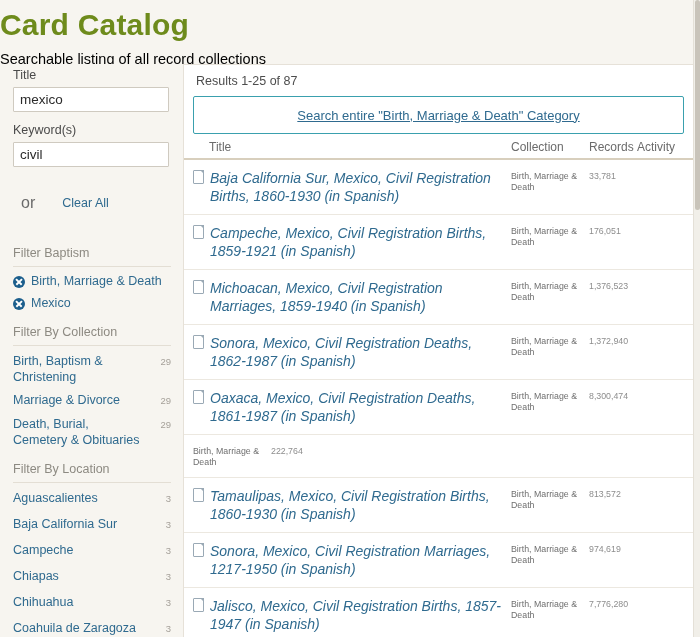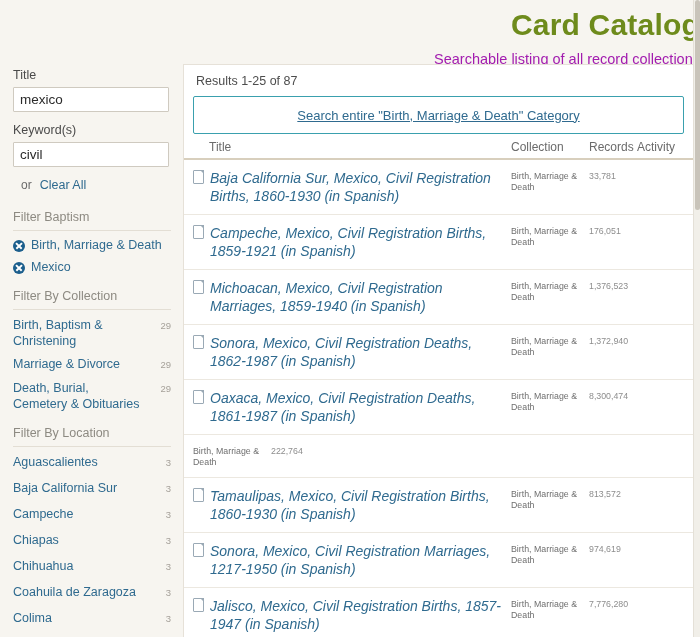--- a/index.html
+++ b/index.html
@@ -14,35 +14,35 @@
   }
   #page {
     position: relative;
     width: 700px; height: 637px;
     background: #f7f5f0;
     overflow: hidden;
   }
 
   
   .page-header {
-    text-align: right;
+    text-align: left;
     padding-top: 4px;
   }
   .page-title {
     font-size: 30px;
     font-weight: bold;
     color: #6e8b1c;
     letter-spacing: 0.2px;
     margin: 0;
     padding: 4px 0 0 0;
     line-height: 34px;
   }
   .page-subtitle {
     font-size: 14.5px;
-    color: #a21caf;
+    color: #000000;
     margin: 0;
     padding: 8px 0 0 0;
     line-height: 18px;
   }
 
   
   .body-wrap {
     position: absolute;
     top: 64px; left: 1px;
     width: 700px;
@@ -93,29 +93,30 @@
     font-size: 11px;
     font-weight: bold;
     letter-spacing: 0.6px;
     padding: 6px 11px 6px 11px;
     border-radius: 3px;
     cursor: pointer;
     font-family: "Liberation Sans", sans-serif;
     line-height: 12px;
   }
   .or-text {
-    font-size: 12px;
+    font-size: 16px;
     color: #6a6a6a;
-    margin: 0 8px;
+    margin: 16px 8px;
   }
   .clear-all {
     font-size: 12.5px;
     color: #2f6a8f;
     text-decoration: none;
     cursor: pointer;
+    margin-left: 19px;
   }
   .section-head {
     font-size: 12.5px;
     color: #8d8a82;
     border-bottom: 1px solid #e3ded4;
     padding-bottom: 5px;
     margin: 14px 0 7px 0;
     line-height: 15px;
   }
   .chip {

